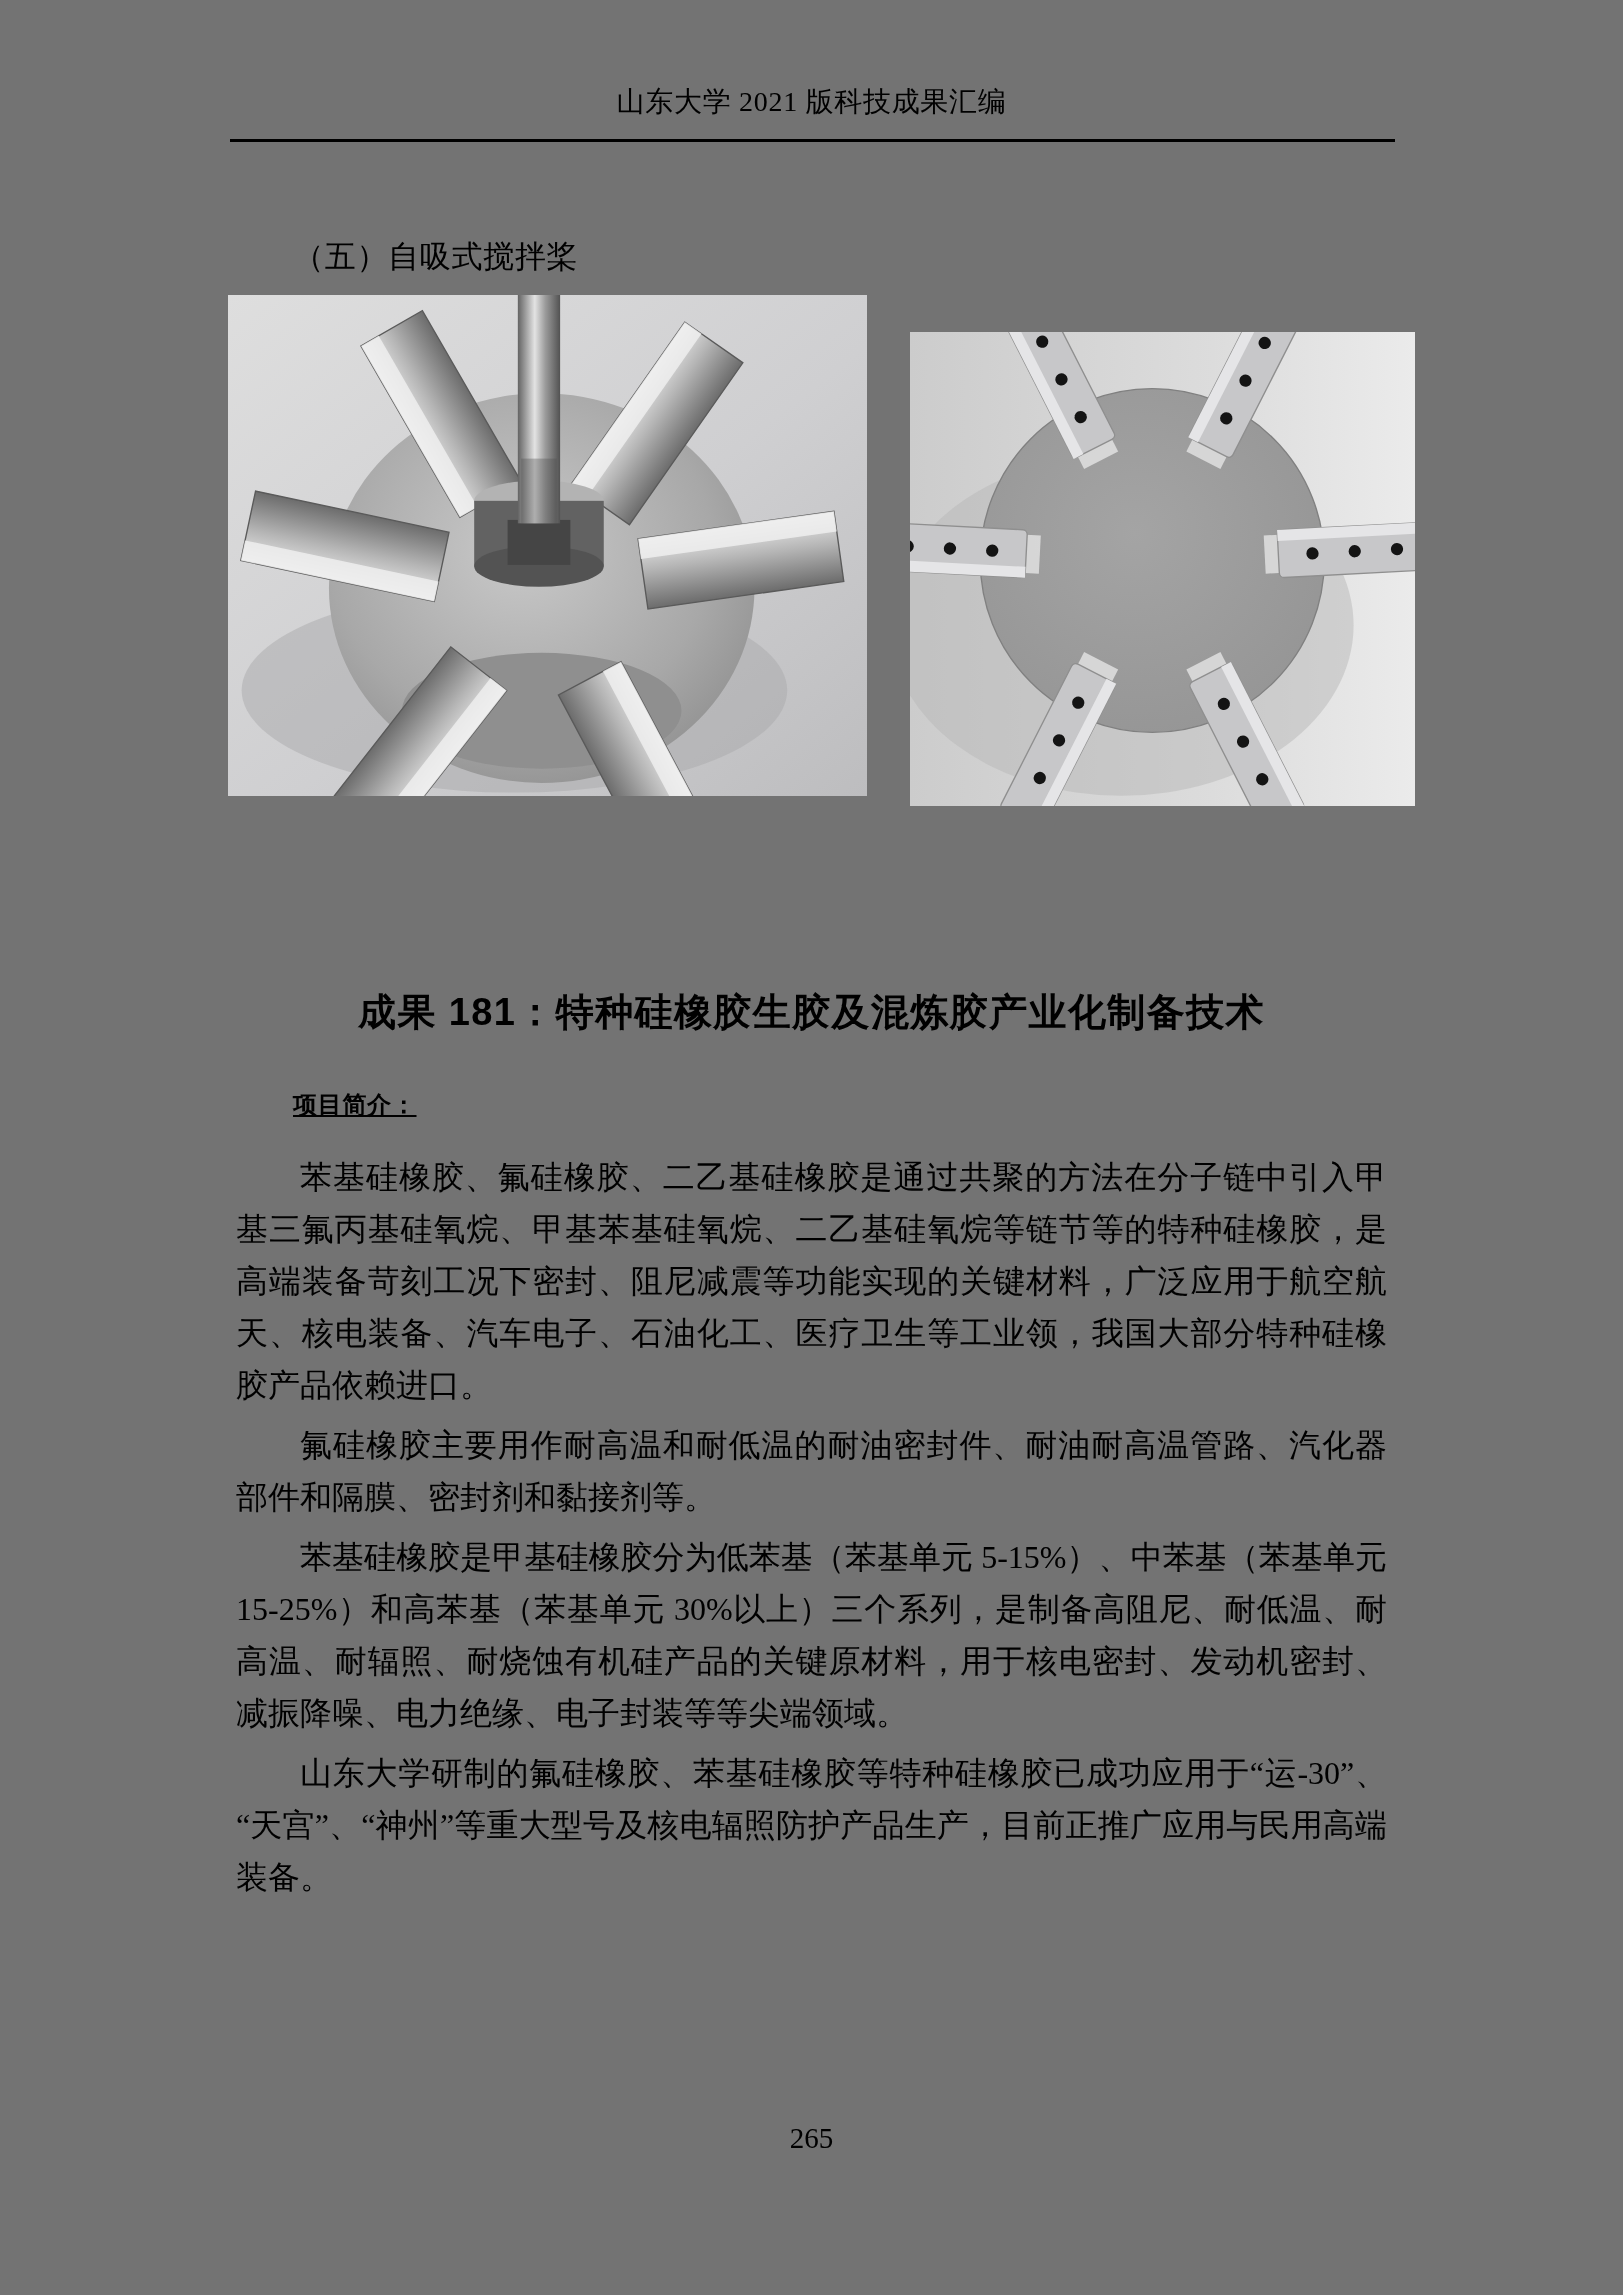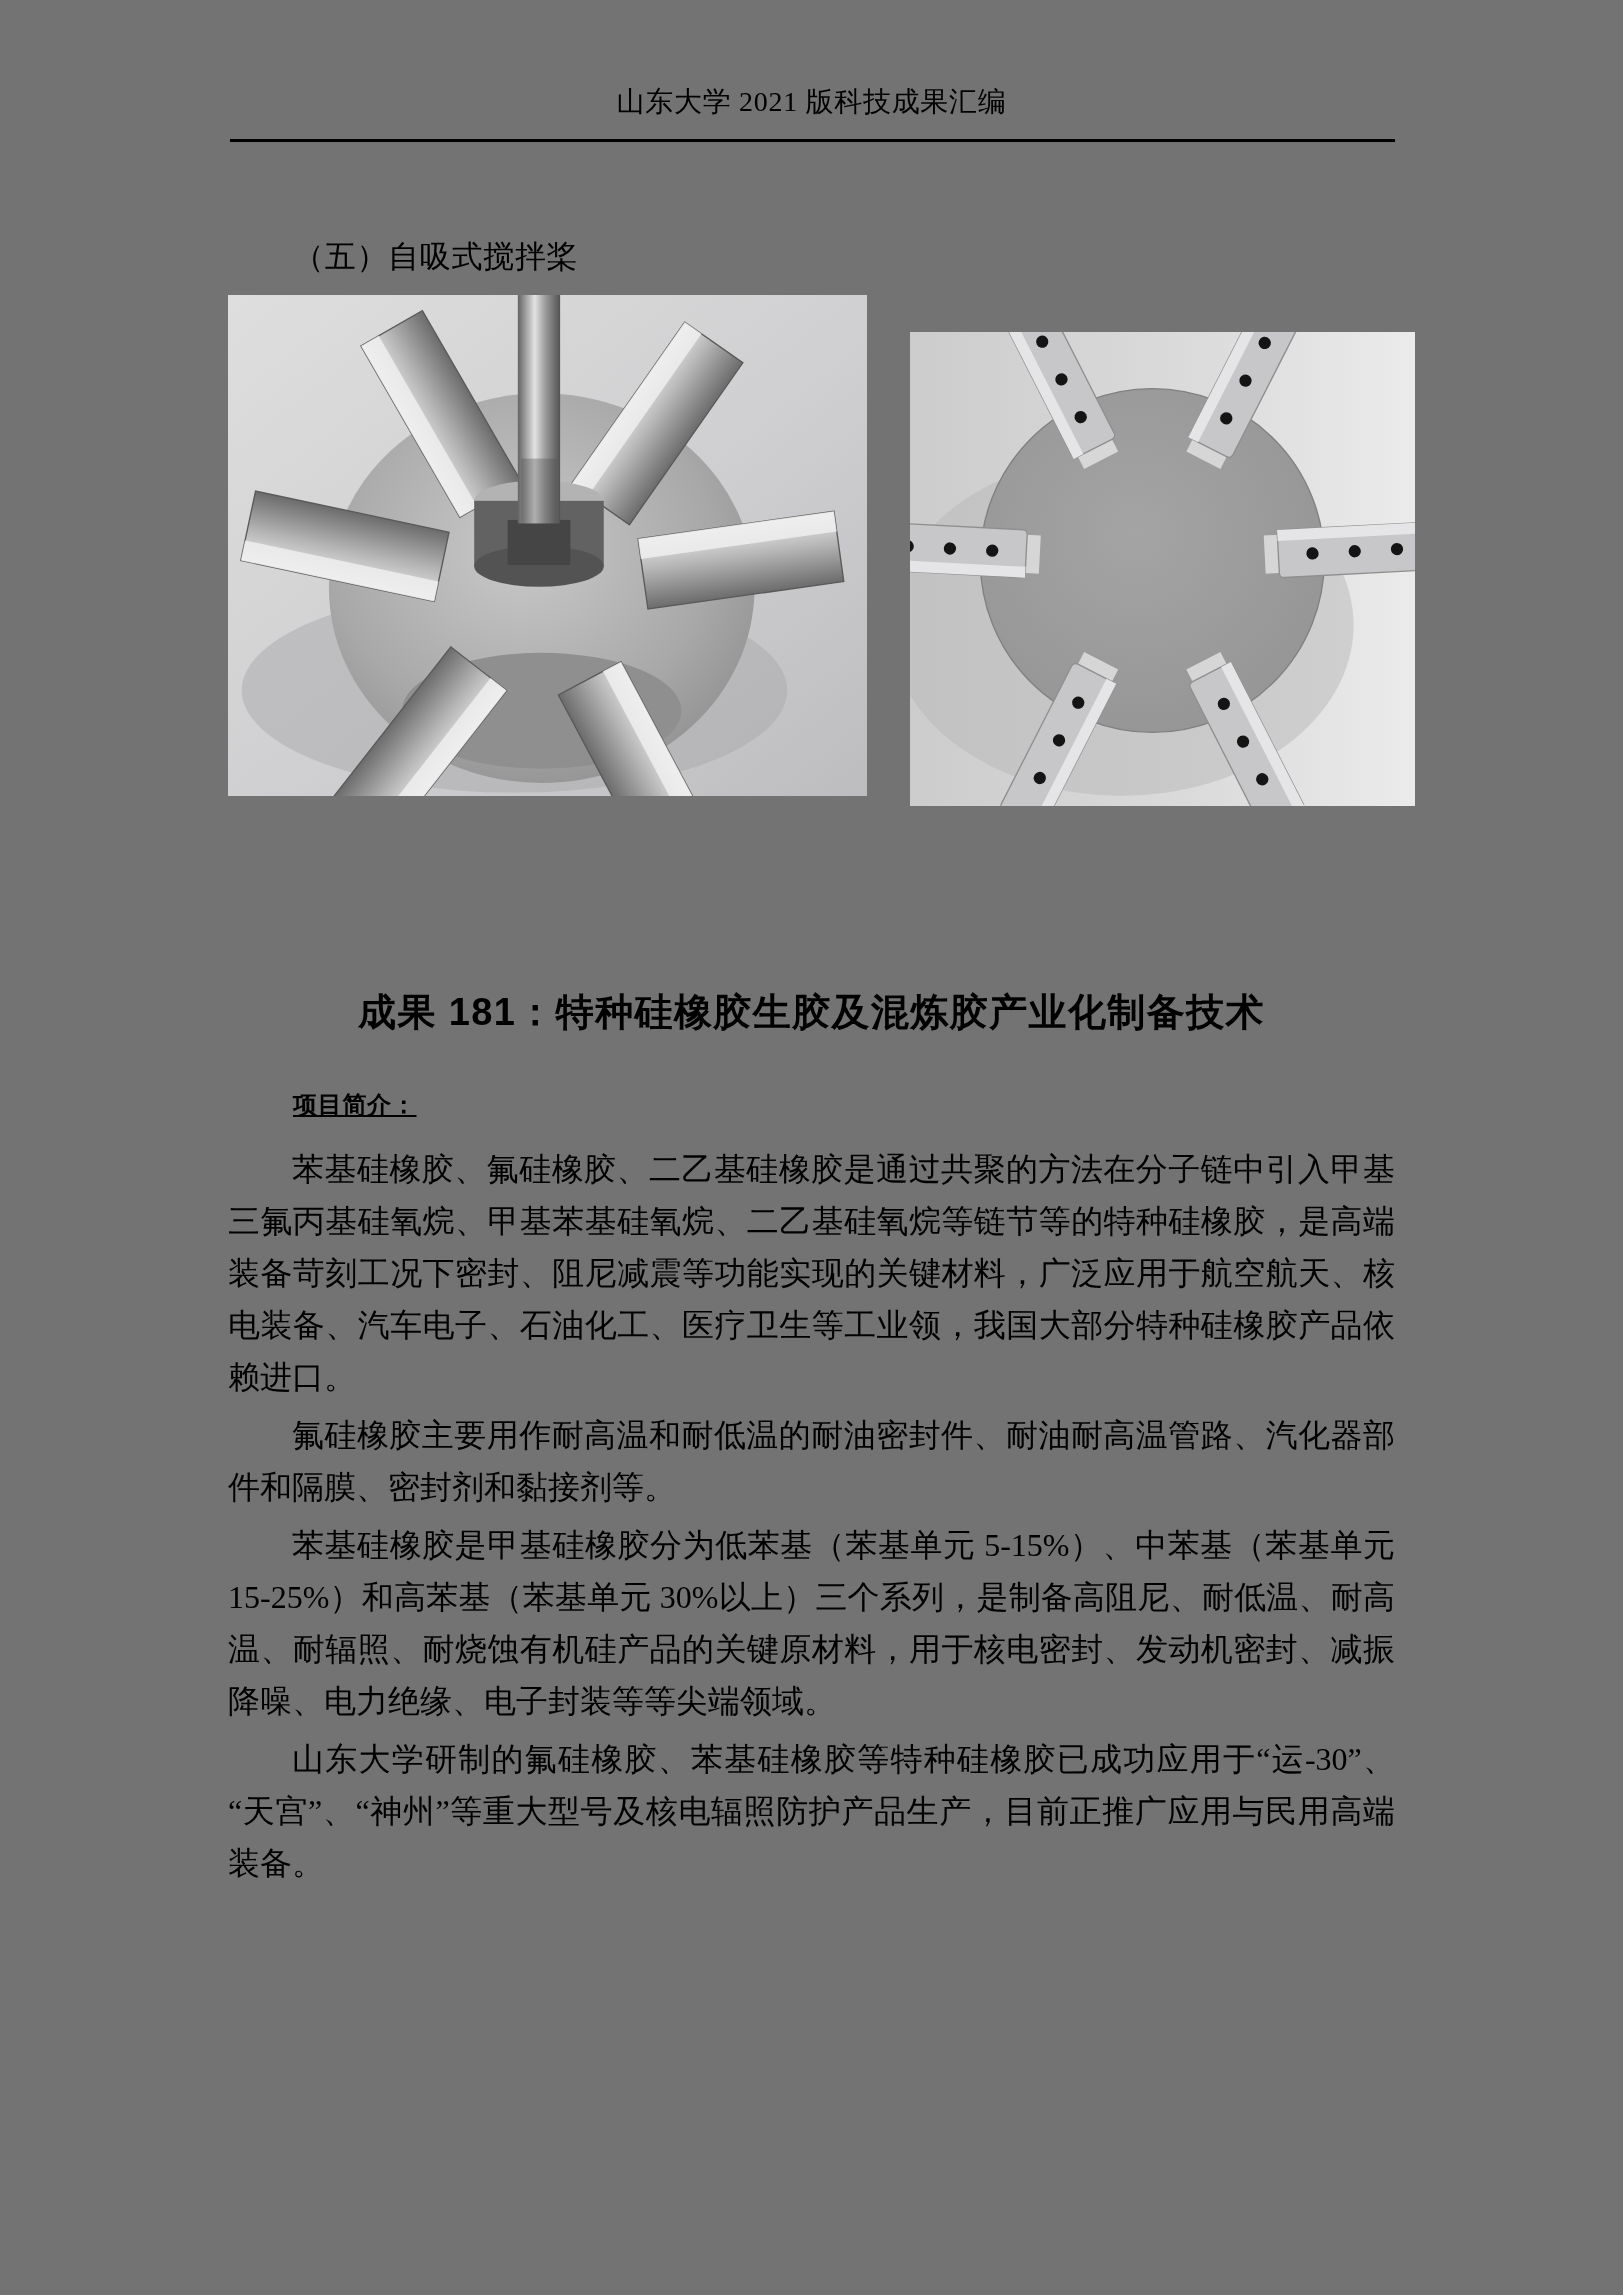--- a/index.html
+++ b/index.html
@@ -48,21 +48,21 @@
   }
   .intro-label{
     position:absolute;top:1089px;left:293px;
     font-family:"Liberation Sans","DejaVu Sans",sans-serif;
     font-weight:700;font-size:24px;letter-spacing:0.7px;text-decoration:underline;
   }
   .body-text{
     position:absolute;top:1143px;left:228px;width:1167px;
     font-size:32px;line-height:52px;text-align:justify;
   }
-  .body-text p{margin:0;text-indent:64px;}
+  .body-text p{margin:8px;text-indent:64px;}
   .body-text p + p{margin-top:6.1px;}
   .page-number{
     position:absolute;top:2122px;left:0;width:100%;
     text-align:center;font-size:29px;
   }
 </style>
 </head>
 <body>
 
 <div class="page">
@@ -219,15 +219,16 @@
 
   <div class="intro-label">项目简介：</div>
 
   <div class="body-text">
     <p>苯基硅橡胶、氟硅橡胶、二乙基硅橡胶是通过共聚的方法在分子链中引入甲基三氟丙基硅氧烷、甲基苯基硅氧烷、二乙基硅氧烷等链节等的特种硅橡胶，是高端装备苛刻工况下密封、阻尼减震等功能实现的关键材料，广泛应用于航空航天、核电装备、汽车电子、石油化工、医疗卫生等工业领，我国大部分特种硅橡胶产品依赖进口。</p>
     <p>氟硅橡胶主要用作耐高温和耐低温的耐油密封件、耐油耐高温管路、汽化器部件和隔膜、密封剂和黏接剂等。</p>
     <p>苯基硅橡胶是甲基硅橡胶分为低苯基（苯基单元 5-15%）、中苯基（苯基单元 15-25%）和高苯基（苯基单元 30%以上）三个系列，是制备高阻尼、耐低温、耐高温、耐辐照、耐烧蚀有机硅产品的关键原材料，用于核电密封、发动机密封、减振降噪、电力绝缘、电子封装等等尖端领域。</p>
     <p>山东大学研制的氟硅橡胶、苯基硅橡胶等特种硅橡胶已成功应用于“运-30”、“天宫”、“神州”等重大型号及核电辐照防护产品生产，目前正推广应用与民用高端装备。</p>
   </div>
 
+  <div class="page-number">265</div>
 
 </div>
 
 
 </body></html>

